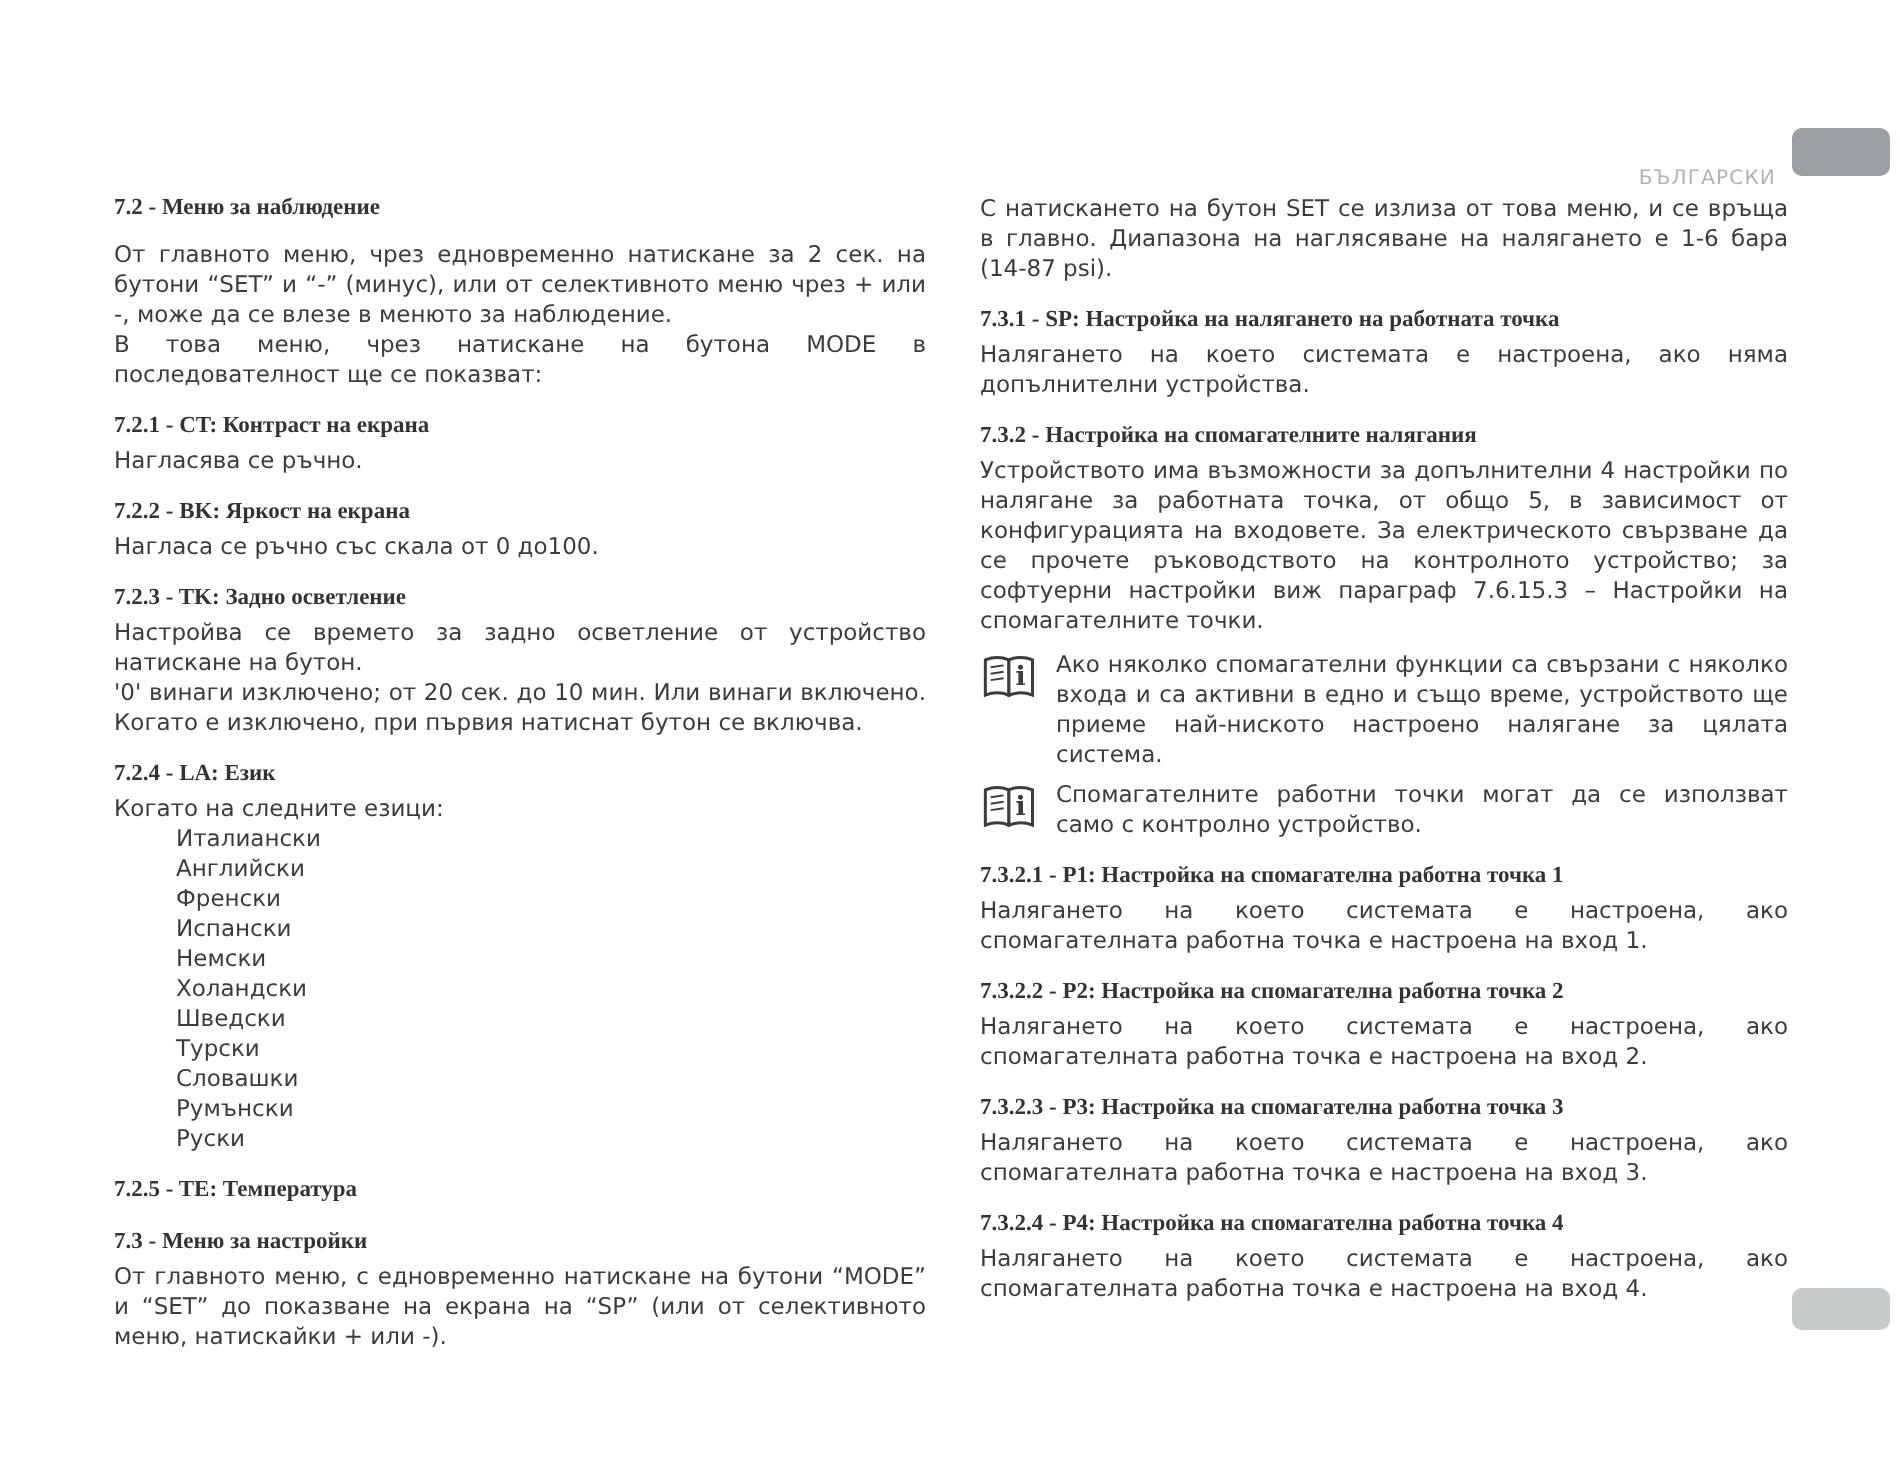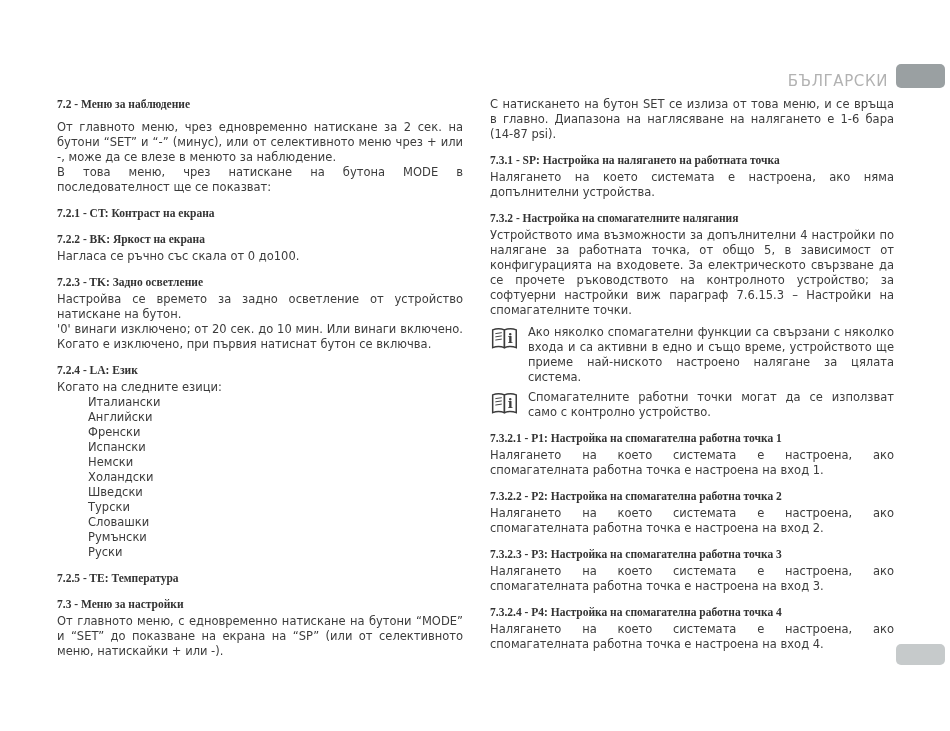--- a/index.html
+++ b/index.html
@@ -10,23 +10,23 @@
     position: relative;
     width: 950px;
     height: 731px;
     background: #ffffff;
     overflow: hidden;
     color: #3c3c3c;
   }
 
   .lang-header {
     position: absolute;
-    top: 72px;
+    top: 84px;
     right: 62px;
-    font-size: 15px;
+    font-size: 10px;
     letter-spacing: 0.6px;
     color: #b2b2b2;
   }
 
   .edge-tab {
     position: absolute;
     right: 5px;
     width: 49px;
     border-radius: 5px;
   }
@@ -81,20 +81,21 @@
   <div class="edge-tab top"></div>
   <div class="edge-tab bottom"></div>
 
   <div class="col col-left">
 
     <h3 class="first">7.2 - Меню за наблюдение</h3>
     <p>От главното меню, чрез едновременно натискане за 2 сек. на бутони “SET” и “-” (минус), или от селективното меню чрез + или -, може да се влезе в менюто за наблюдение.</p>
     <p>В това меню, чрез натискане на бутона  MODE в последователност ще се показват:</p>
 
     <h3>7.2.1 - CT: Контраст на екрана</h3>
+    <p>Нагласява се ръчно.</p>
 
     <h3>7.2.2 - BK: Яркост на екрана</h3>
     <p>Нагласа се ръчно със скала от 0 до100.</p>
 
     <h3>7.2.3 - TK: Задно осветление</h3>
     <p>Настройва се времето за задно осветление от устройство натискане на бутон.</p>
     <p>'0' винаги изключено; от 20 сек. до 10 мин. Или винаги включено. Когато е изключено, при първия натиснат бутон се включва.</p>
 
     <h3>7.2.4 - LA: Език</h3>
     <p>Когато на следните езици:</p>

